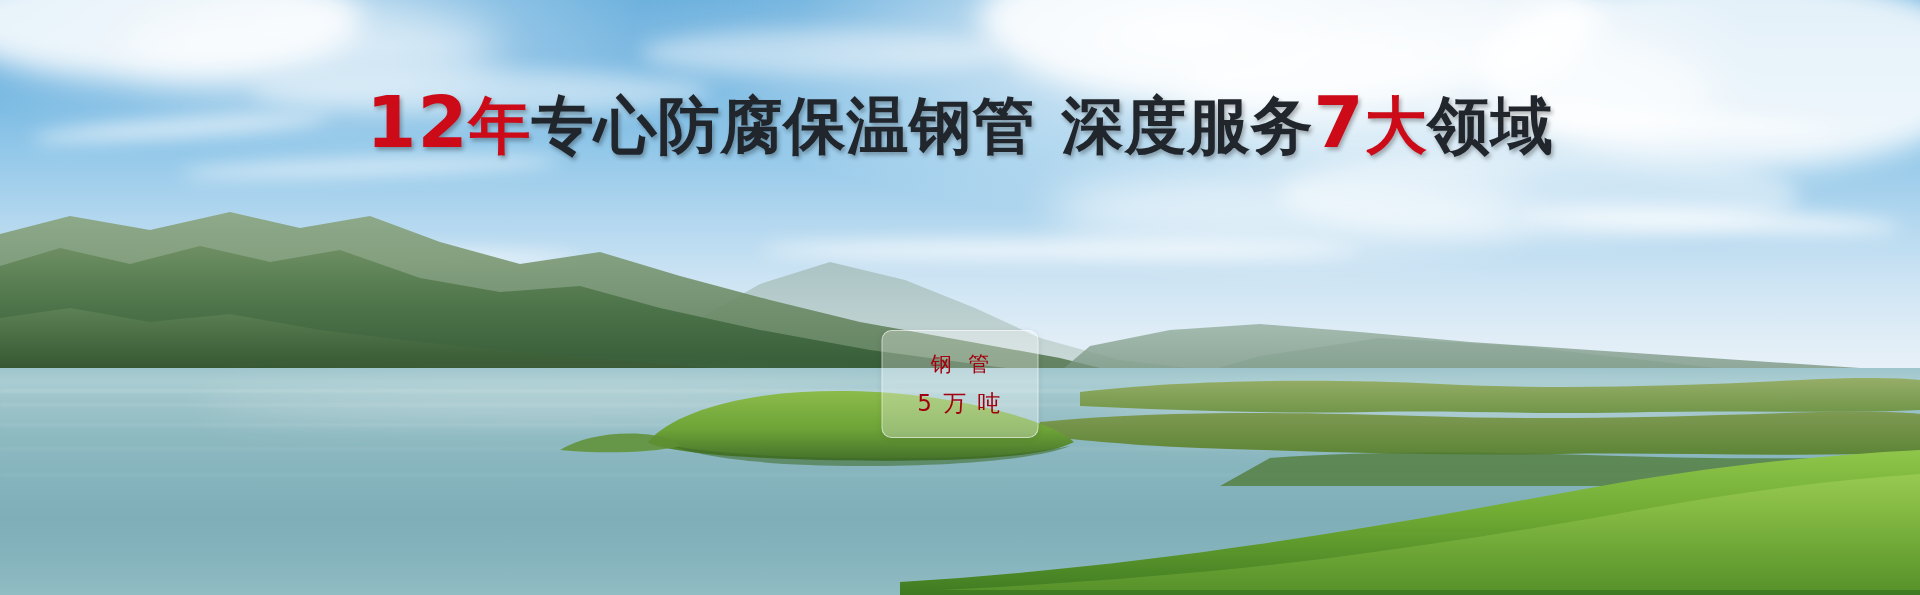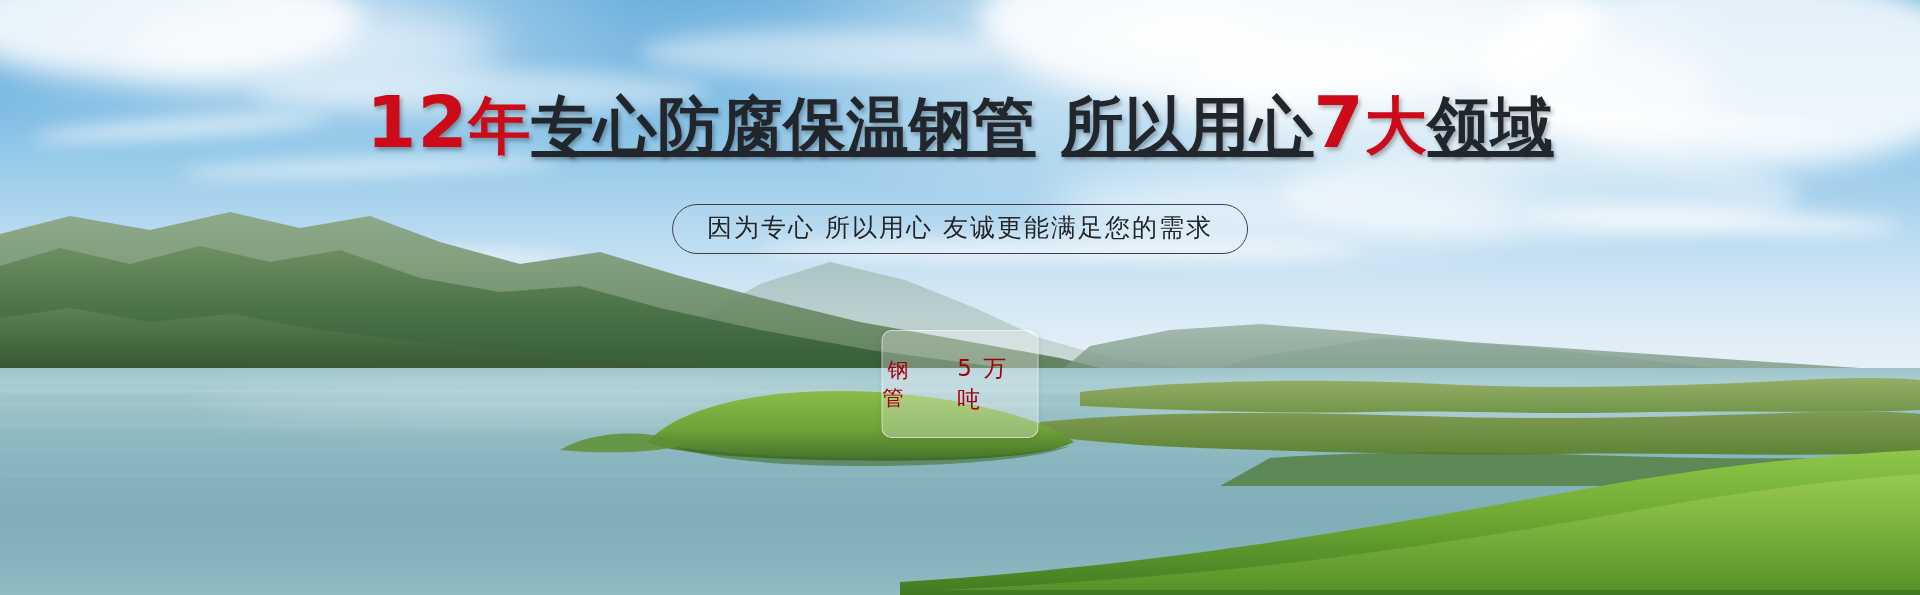--- a/index.html
+++ b/index.html
@@ -109,21 +109,21 @@
     text-align: center;
     font-size: 62px;
     line-height: 1;
     font-weight: bold;
     letter-spacing: 1px;
     white-space: nowrap;
     text-shadow: 2px 3px 4px rgba(0,0,0,0.30);
     font-family: "DejaVu Sans", "Liberation Sans", sans-serif;
   }
   .hl-red  { color: #cc0a18; }
-  .hl-dark { color: #20262c; text-decoration: underline; }
+  .hl-dark { color: #20262c; }
   .hl-num  { font-size: 72px; margin-top: 44px; }
   .hl-gap  { display: inline-block; width: 26px; }
 
   .subpill {
     position: absolute;
     left: 50%;
     transform: translateX(-50%);
     top: 204px;
     padding: 8px 34px 10px 34px;
     border: 1px solid #3c4248;
@@ -147,21 +147,21 @@
     gap: 10px;
   }
   .card {
     width: 155px;
     height: 106px;
     border-radius: 10px;
     background: rgba(255,255,255,0.30);
     border: 1px solid rgba(255,255,255,0.55);
     box-shadow: 0 1px 6px rgba(0,0,0,0.08);
     display: flex;
-    flex-direction: row;
+    flex-direction: column;
     align-items: center;
     justify-content: center;
     gap: 10px;
   }
   .card-label {
     color: #a3000f;
     font-size: 21px;
     letter-spacing: 5px;
     text-indent: 5px;
     font-family: "DejaVu Sans", "Liberation Sans", sans-serif;
@@ -317,24 +317,23 @@
     <defs>
       <linearGradient id="fgl" x1="0" y1="0" x2="0" y2="1">
         <stop offset="0%" stop-color="#7fba40"></stop>
         <stop offset="100%" stop-color="#3d7620"></stop>
       </linearGradient>
     </defs>
     <path d="M0,62 C140,58 320,52 520,42 C700,33 880,24 1000,18 L1000,75 L0,75 Z" fill="url(#fgl)" opacity="0.0"></path>
   </svg>
 
   <div class="headline">
-    <span class="hl-red hl-num">12</span><span class="hl-red">年</span><span class="hl-dark">专心防腐保温钢管</span><span class="hl-gap"></span><span class="hl-dark">所以用心</span><span class="hl-red hl-num">7</span><span class="hl-red">大</span><span class="hl-dark">领域</span>
+    <span class="hl-red hl-num">12</span><span class="hl-red">年</span><span class="hl-dark">专心防腐保温钢管</span><span class="hl-gap"></span><span class="hl-dark">深度服务</span><span class="hl-red hl-num">7</span><span class="hl-red">大</span><span class="hl-dark">领域</span>
   </div>
 
-  <div class="subpill">因为专心 所以用心  友诚更能满足您的需求</div>
 
   <div class="cards">
 
     <div class="card">
       <div class="card-label">钢 管</div>
       <div class="card-value">
         <span>5 万 吨</span>
       </div>
     </div>
 

